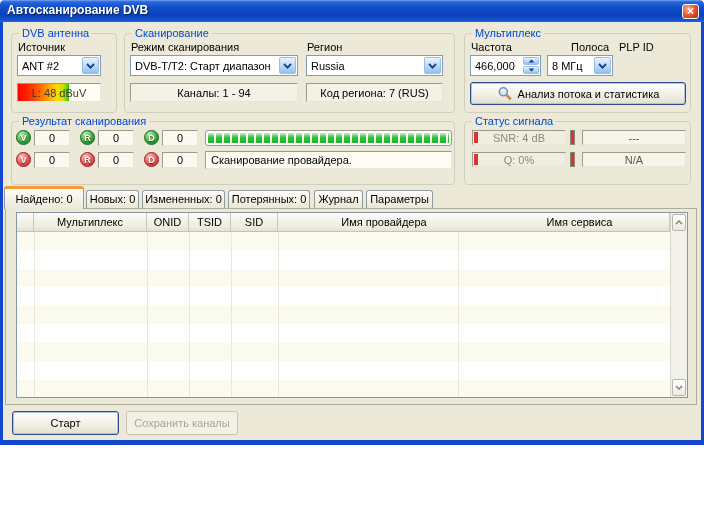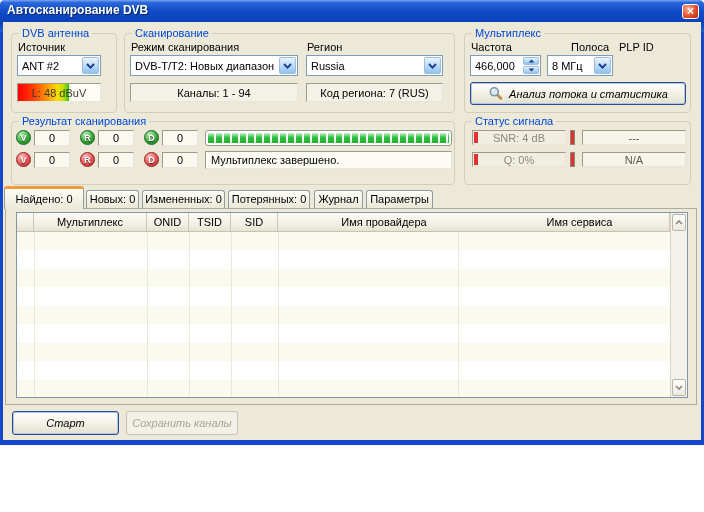--- a/index.html
+++ b/index.html
@@ -7,21 +7,21 @@
   .screen {
     position:relative; width:704px; height:512px; background:#ffffff;
     font-family:"Liberation Sans", sans-serif; font-size:11px; color:#000;
     overflow:hidden;
   }
   .window {
     position:absolute; left:0; top:0; width:704px; height:445px;
     background:#1247CE; border-radius:5px 5px 0 0;
   }
   .titlebar {
-    position:absolute; left:0; top:0; width:704px; height:32px;
+    position:absolute; left:0; top:0; width:704px; height:22px;
     border-radius:5px 5px 0 0;
     background:linear-gradient(180deg,#7AA5F0 0%, #2B68DC 8%, #0F4CC8 35%, #0B42BA 70%, #1554D2 92%, #2864E0 100%);
   }
   .title-text {
     position:absolute; left:7px; top:3px; color:#fff; font-weight:bold; font-size:12px;
     text-shadow:1px 1px 1px rgba(0,0,0,.55); white-space:nowrap;
   }
   .close-btn {
     position:absolute; right:5px; top:4px; width:17px; height:15px;
     border:1px solid #fff; border-radius:3px;
@@ -139,21 +139,21 @@
   }
   .sbtn {
     height:17px; margin:1px; border:1px solid #B8B6A8; border-radius:2px;
     background:linear-gradient(180deg,#FFFFFF,#ECEAE0);
     display:flex; align-items:center; justify-content:center;
   }
   .strack { flex:1; }
   .btn {
     position:absolute; border-radius:3px; text-align:left;
     background:linear-gradient(180deg,#FFFFFF 0%, #F2F0E4 55%, #E3E0D0 100%);
-    display:flex; align-items:center; justify-content:center; gap:6px; white-space:nowrap;font-style:italic;
+    display:flex; align-items:center; justify-content:center; gap:6px; white-space:nowrap;
   }
   .btn.primary { border:1px solid #2F4B8C; box-shadow:inset 0 0 0 1px #AEC4EA; }
   .btn.disabled {
     border:1px solid #C6C2B4; background:#F2F1E8; color:#A8A496; box-shadow:none;
   }
 </style>
 </head>
 <body>
 
 <div class="screen">
@@ -182,21 +182,21 @@
     </div>
     <div class="level-meter" style="left:17px; top:83px; width:84px; height:19px;">
       <span>L: 48 dBuV</span>
     </div>
 
     <div class="group" style="left:124px; top:33px; width:331px; height:80px;">
       <span class="gtitle">Сканирование</span>
     </div>
     <span class="lbl" style="left:131px; top:41px;">Режим сканирования</span>
     <div class="sunken-white" style="left:130px; top:55px; width:168px; height:21px;">
-      <span class="combo-text">DVB-T/T2: Новых диапазон</span>
+      <span class="combo-text">DVB-T/T2: Старт диапазон</span>
       <span class="combo-btn">
         <svg width="9" height="6" viewBox="0 0 9 6">
             <path d="M1 1 L4.5 4.6 L8 1" stroke="#1C3E94" stroke-width="1.9" fill="none"></path>
           </svg>
       </span>
     </div>
     <span class="lbl" style="left:307px; top:41px;">Регион</span>
     <div class="sunken-white" style="left:306px; top:55px; width:137px; height:21px;">
       <span class="combo-text">Russia</span>
       <span class="combo-btn">
@@ -260,21 +260,21 @@
     <div class="indicator bad" style="left:16px; top:152px;">V</div>
     <div class="count-field" style="left:34px; top:152px; width:36px;">0</div>
     <div class="indicator bad" style="left:80px; top:152px;">R</div>
     <div class="count-field" style="left:98px; top:152px; width:36px;">0</div>
     <div class="indicator bad" style="left:144px; top:152px;">D</div>
     <div class="count-field" style="left:162px; top:152px; width:36px;">0</div>
 
     <div class="progress" style="left:205px; top:130px; width:247px; height:16px;">
       <div class="progress-fill" style="width:100%;"></div>
     </div>
-    <div class="flat-field left" style="left:205px; top:151px; width:247px; height:18px;">Мультиплекс завершено.</div>
+    <div class="flat-field left" style="left:205px; top:151px; width:247px; height:18px;">Сканирование провайдера.</div>
 
     <div class="group" style="left:464px; top:121px; width:227px; height:64px;">
       <span class="gtitle">Статус сигнала</span>
     </div>
     <div class="meter" style="left:472px; top:130px; width:94px;">
       <span class="redstripe"></span>
       <span>SNR: 4 dB</span>
     </div>
     <div class="red-marker" style="left:570px; top:130px;"></div>
     <div class="sig-field" style="left:582px; top:130px; width:104px;">---</div>

